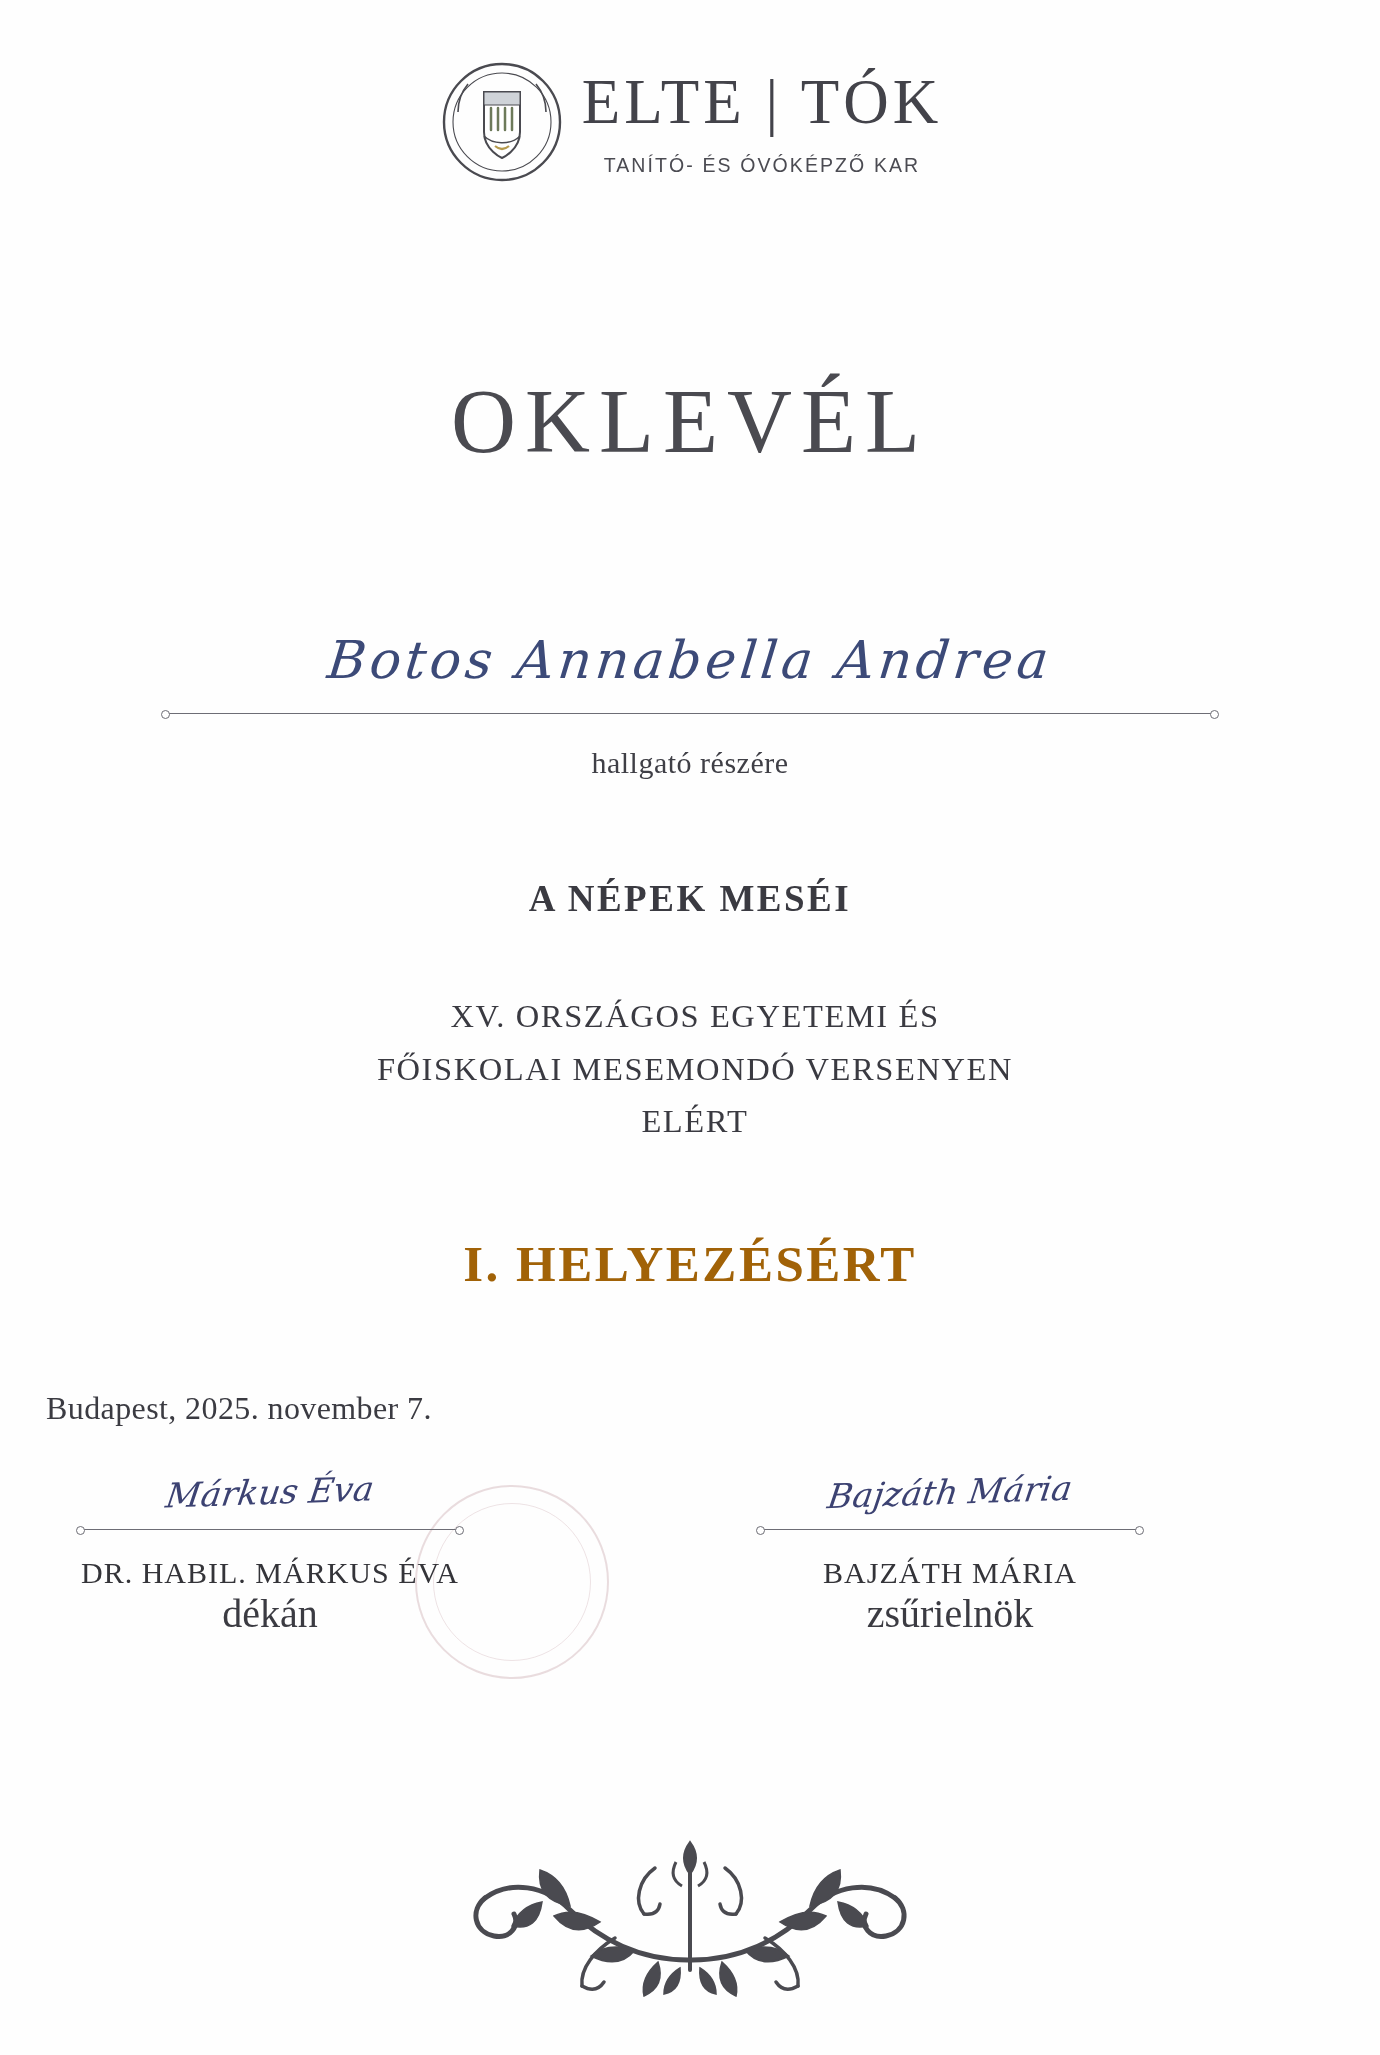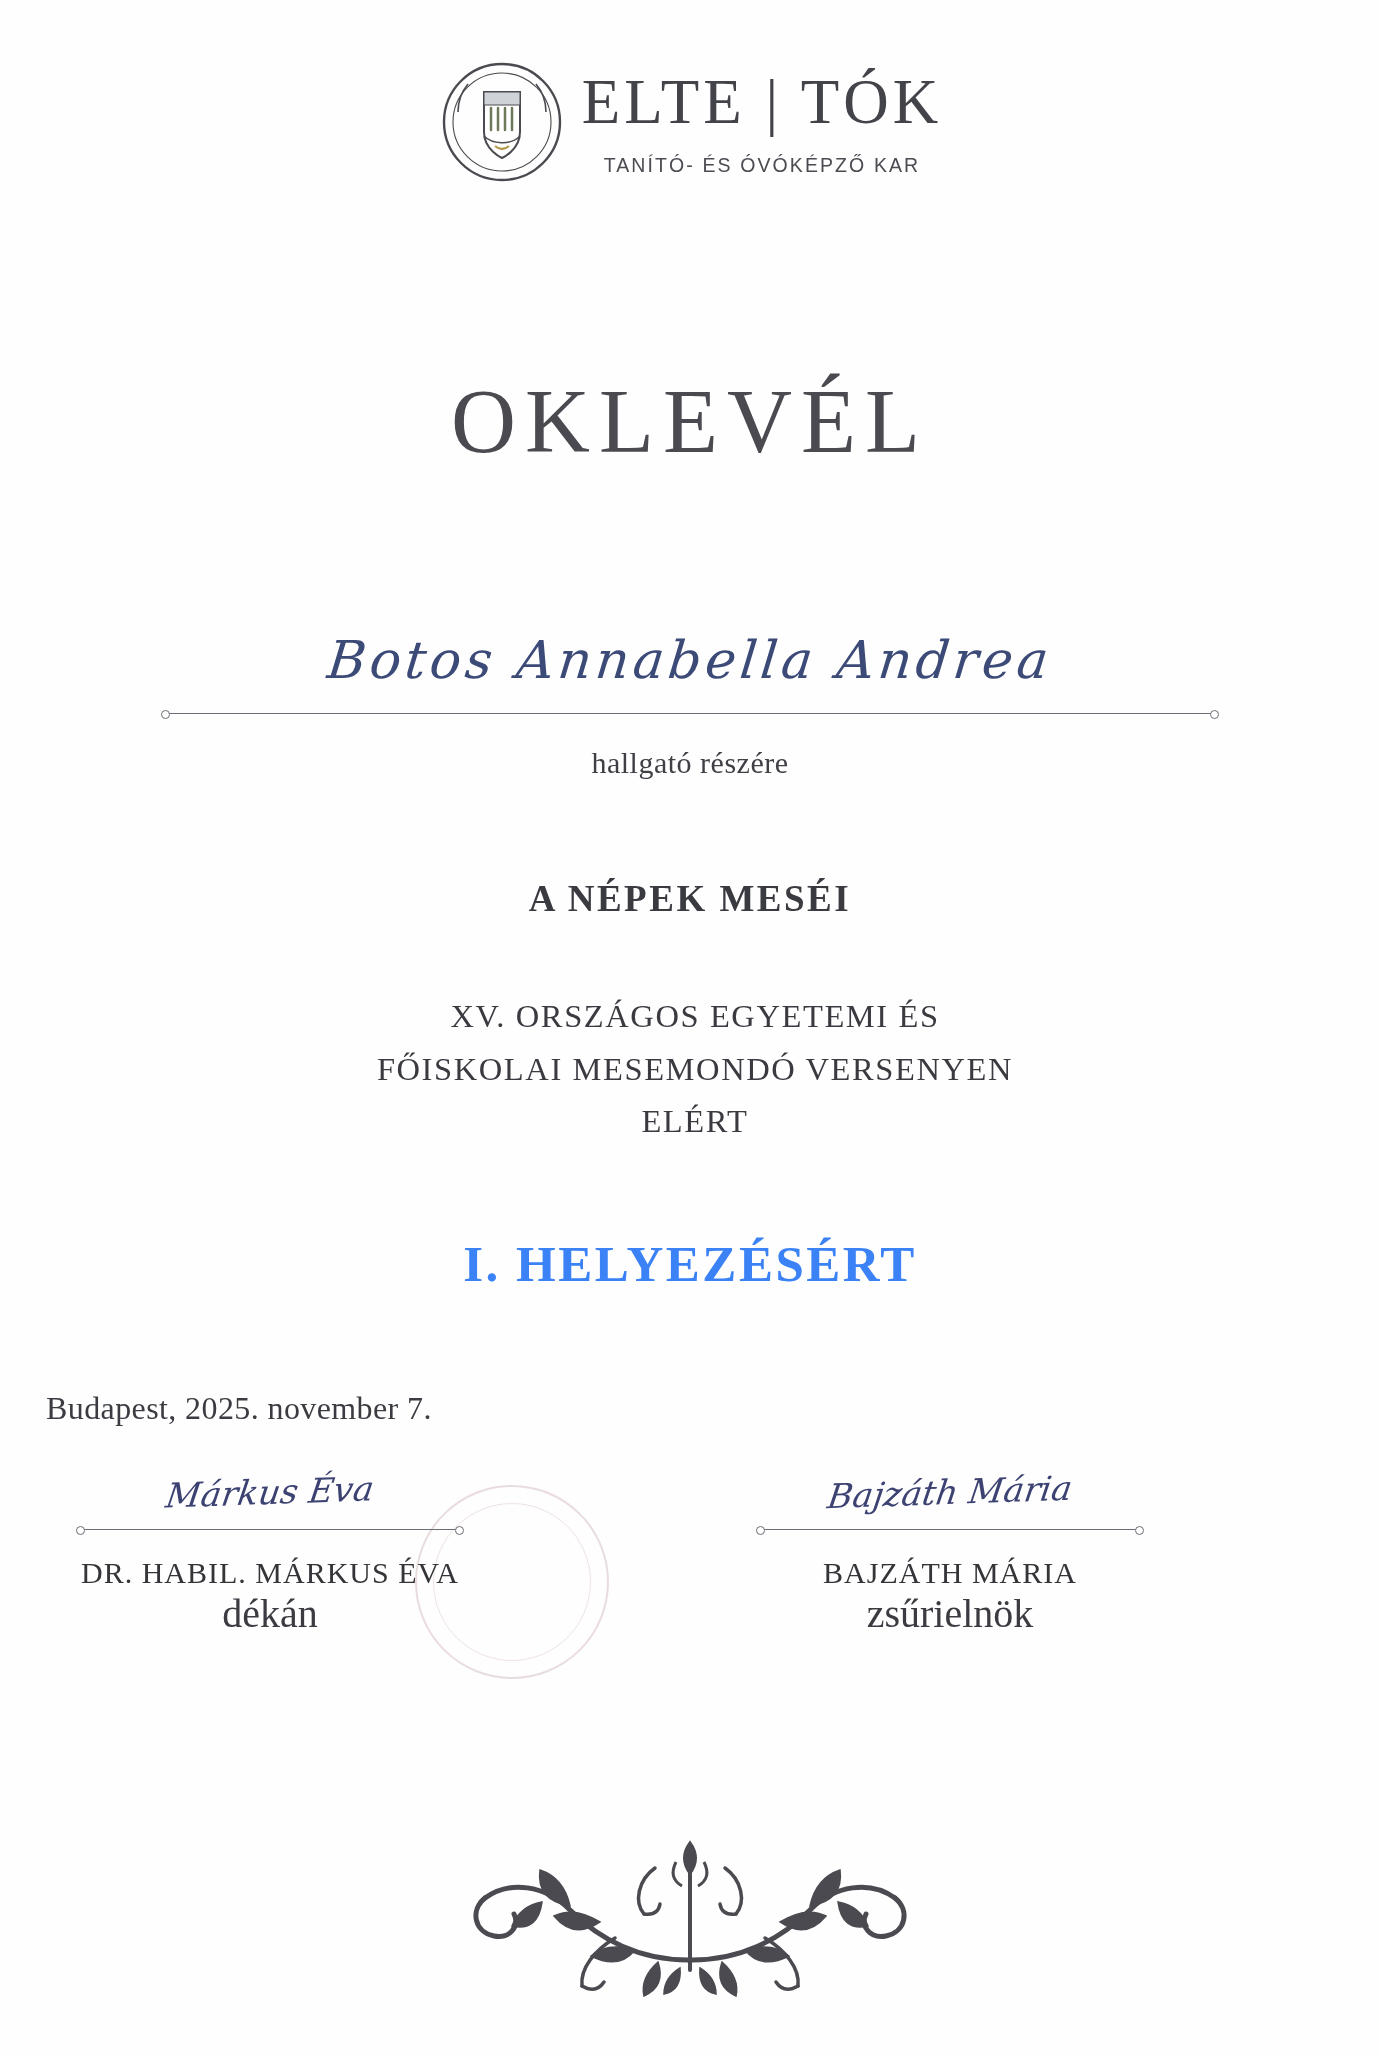--- a/index.html
+++ b/index.html
@@ -166,21 +166,21 @@
   }
   .placement {
     position: absolute;
     top: 1235px;
     left: 0;
     width: 100%;
     text-align: center;
     font-size: 51px;
     font-weight: bold;
     letter-spacing: 2.5px;
-    color: #3b82f6;
+    color: #a16207;
   }
 
   
   .place-date {
     position: absolute;
     top: 1390px;
     left: 46px;
     font-size: 32px;
     color: #3b3b42;
     letter-spacing: 0.4px;

